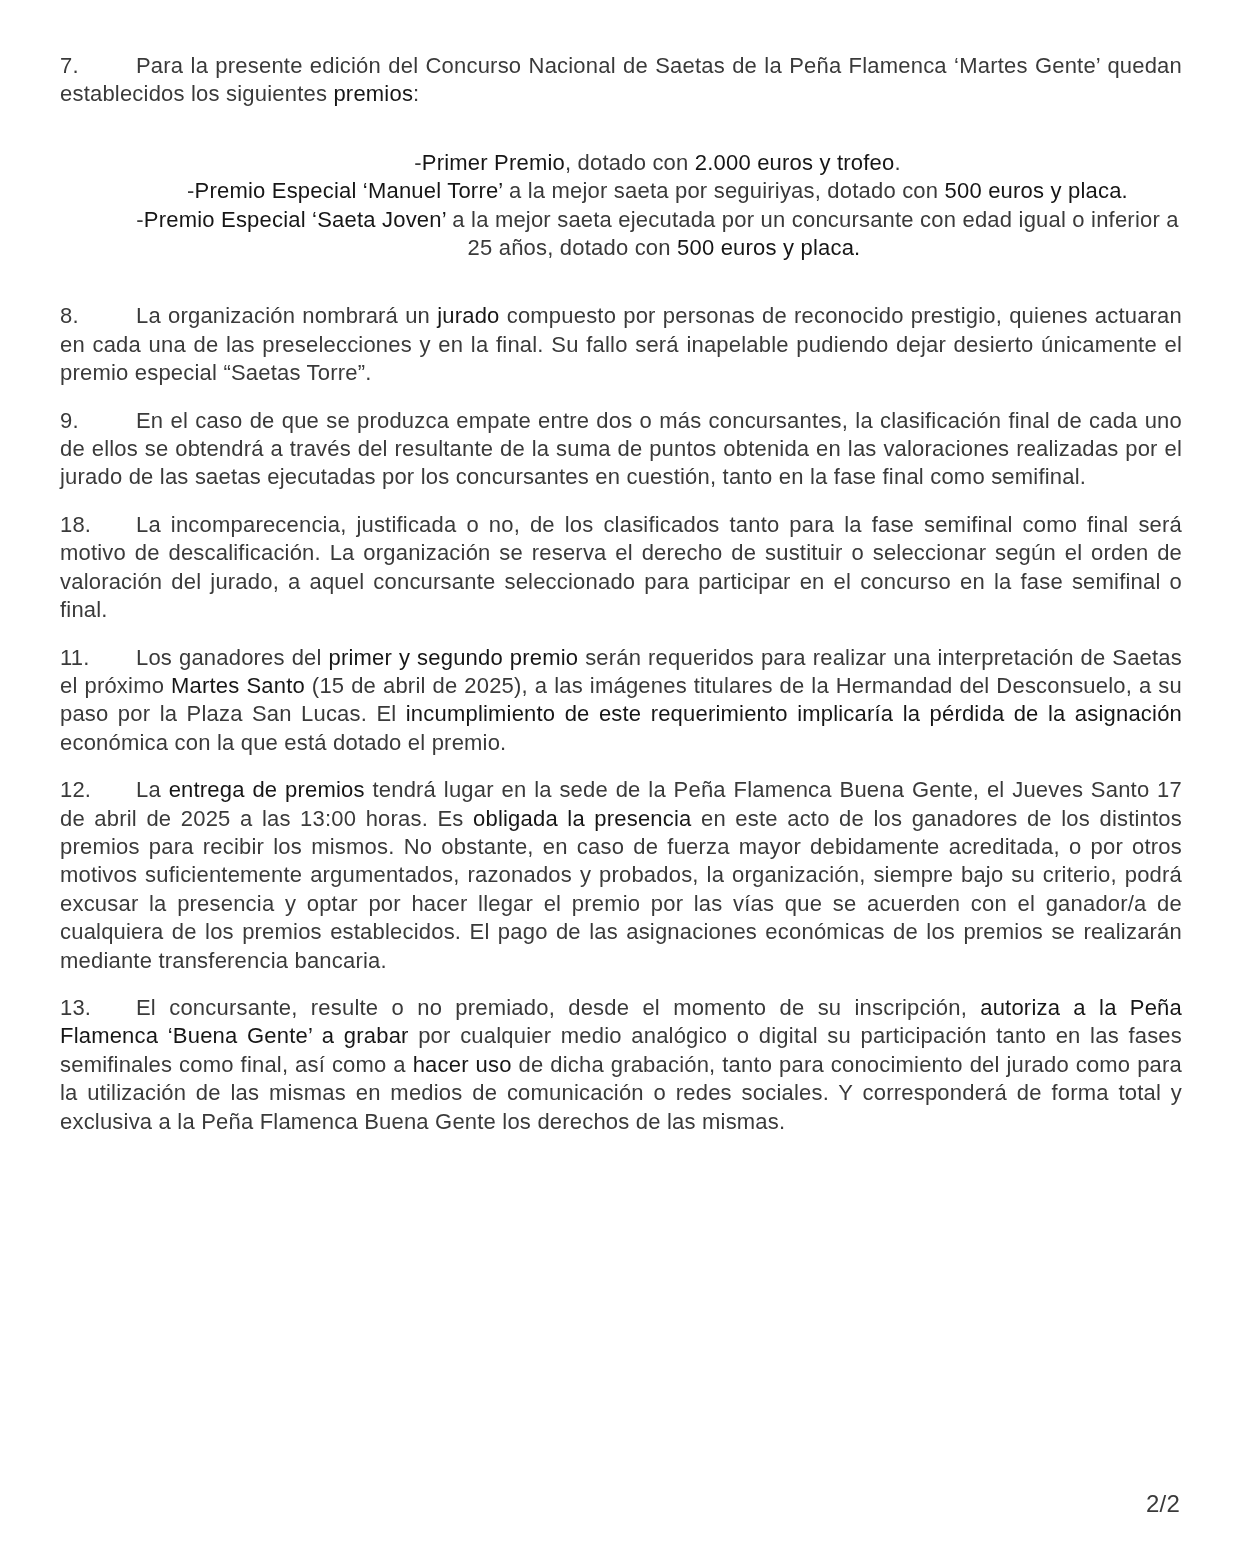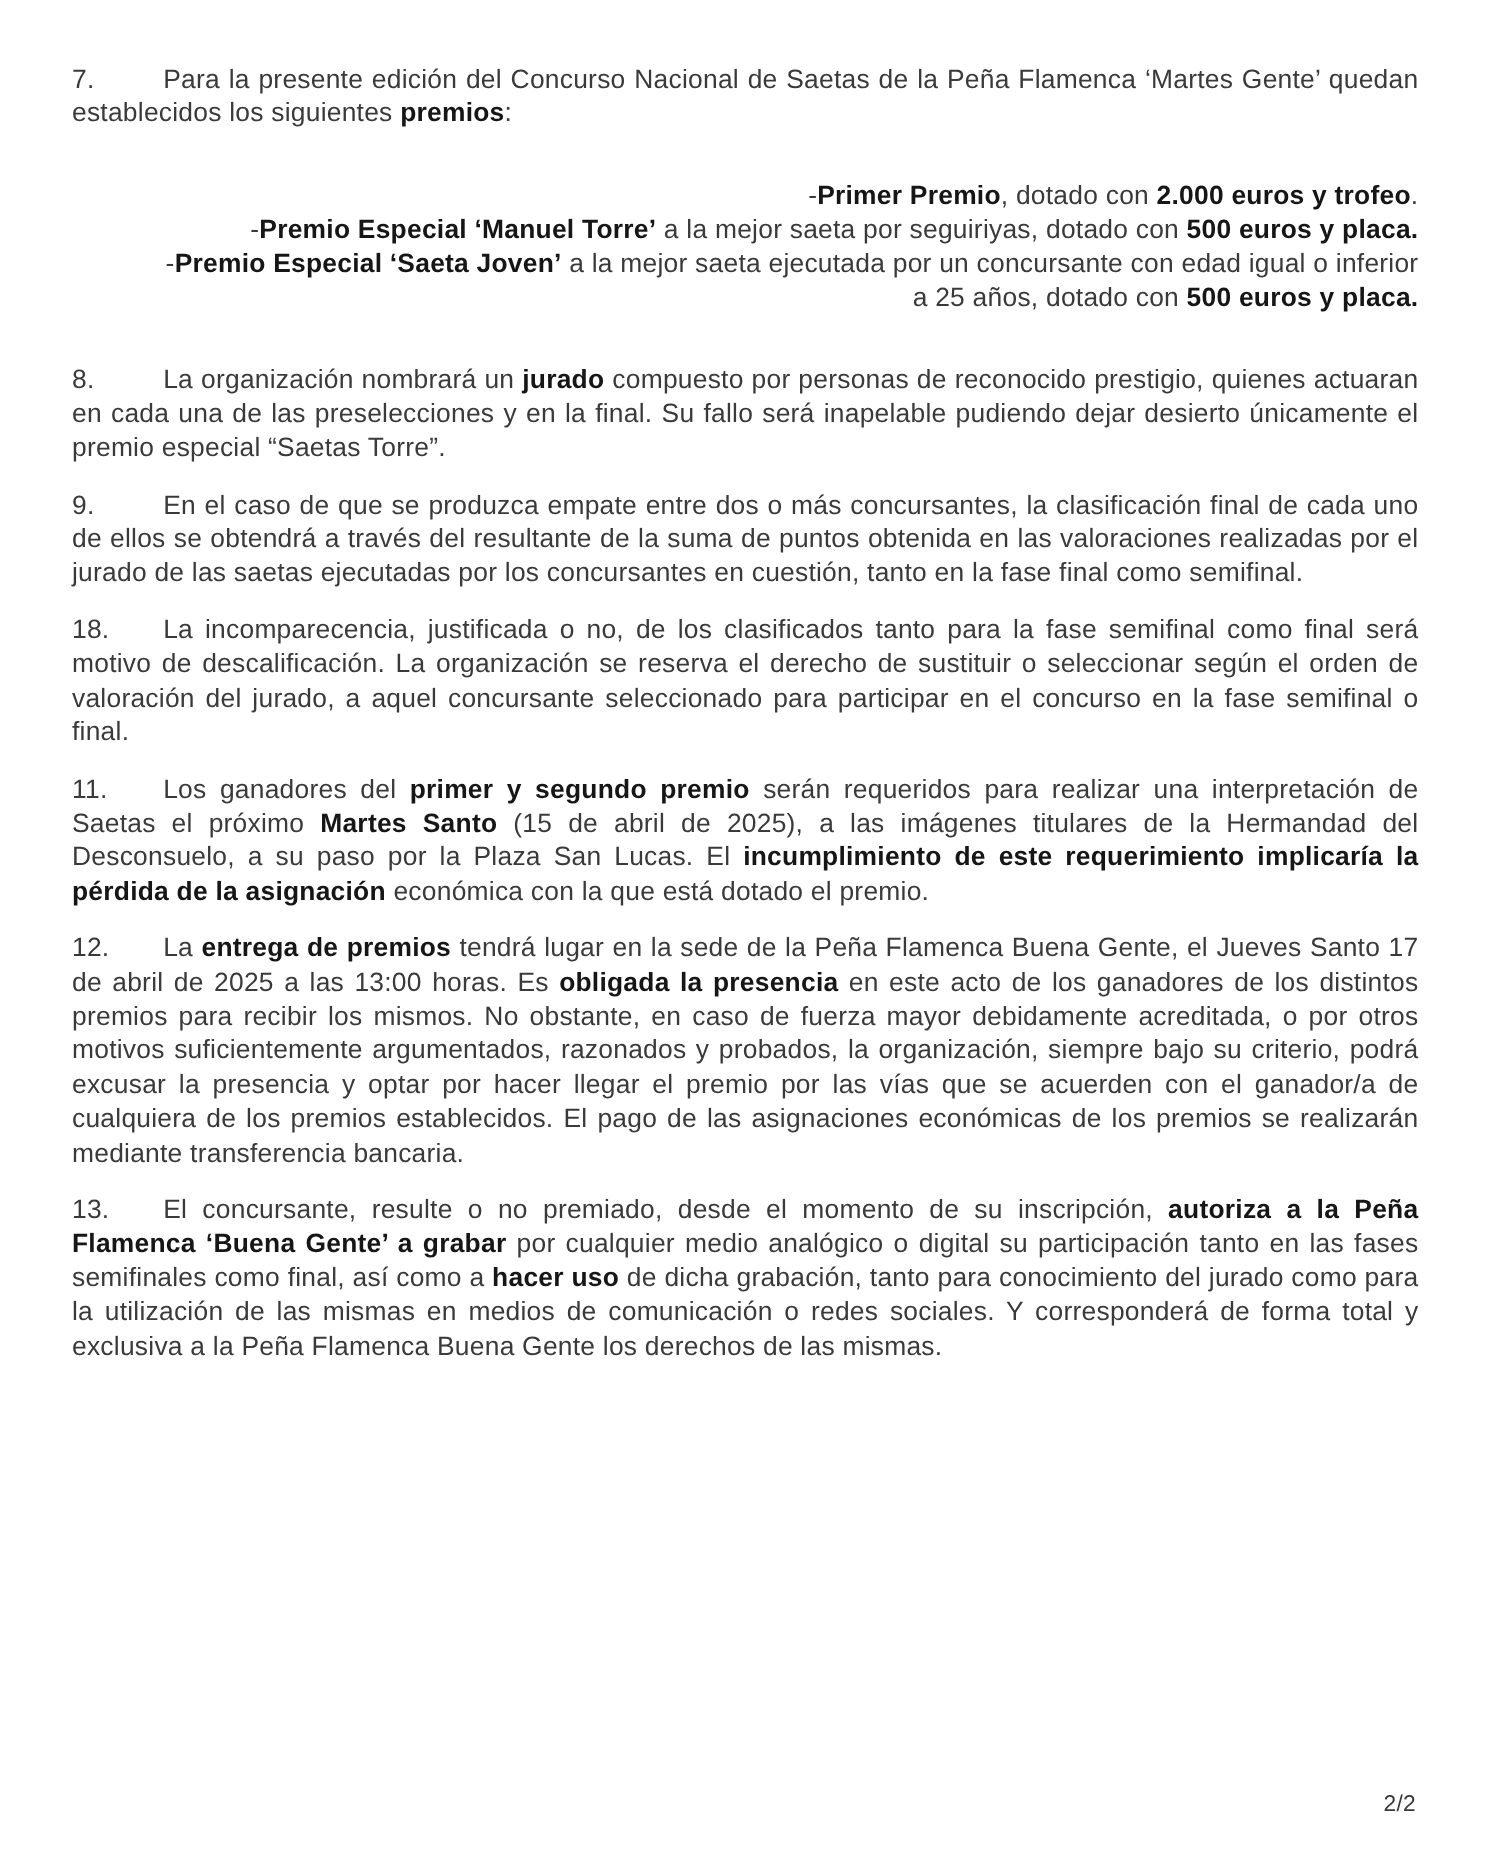--- a/index.html
+++ b/index.html
@@ -30,31 +30,31 @@
     display: inline-block;
     width: 76px;
   }
   .premios {
     padding-top: 21px;
     margin: 0 0 40px 0;
   }
   .premio-item {
     padding-left: 86px;
     text-indent: -13px;
-    text-align: right;
+    text-align: center;
   }
   .b {
-    font-weight: bold;
+    font-weight: normal;
     color: #161616;
   }
   .page-number {
     position: absolute;
     right: 60px;
     top: 1490px;
-    font-size: 19px;
+    font-size: 24px;
     line-height: 28px;
     color: #3a3a3a;
     letter-spacing: 0.2px;
   }
 </style>
 </head>
 <body>
 
 <div class="doc">
     <p class="para"><span class="pnum">7.</span><span>Para la presente edición del Concurso Nacional de Saetas de la Peña Flamenca ‘Martes Gente’ quedan establecidos los siguientes </span><span class="b">premios</span><span>:</span></p>

